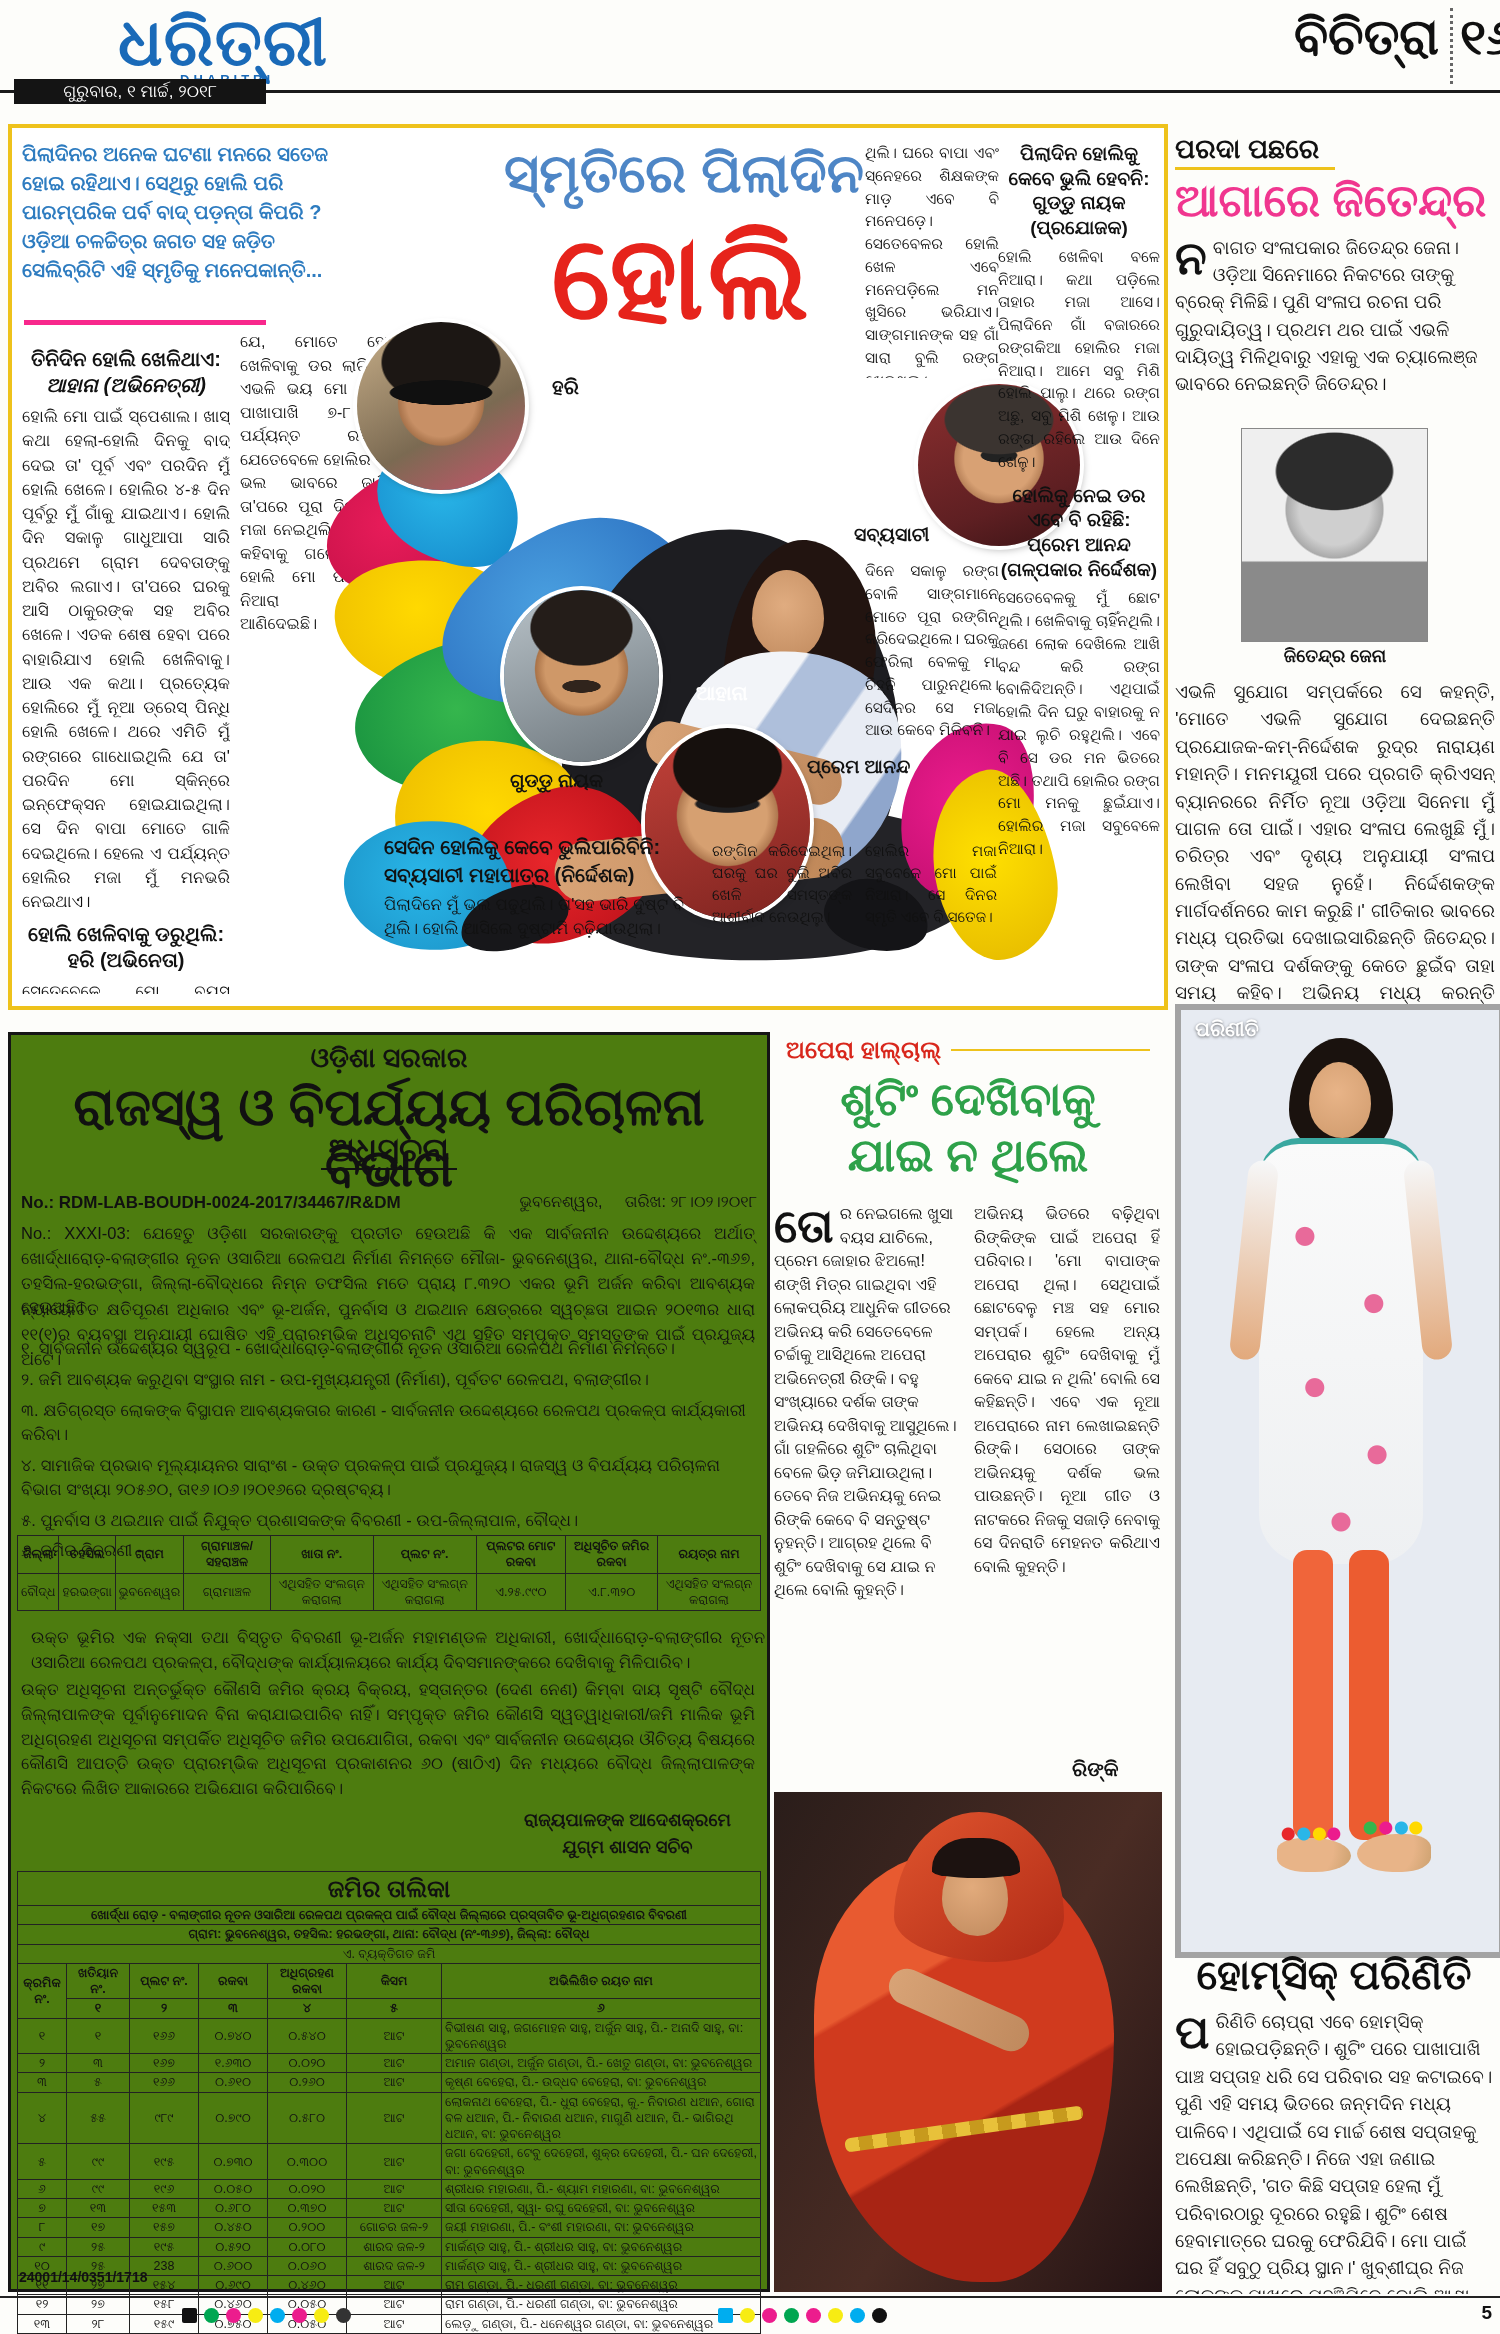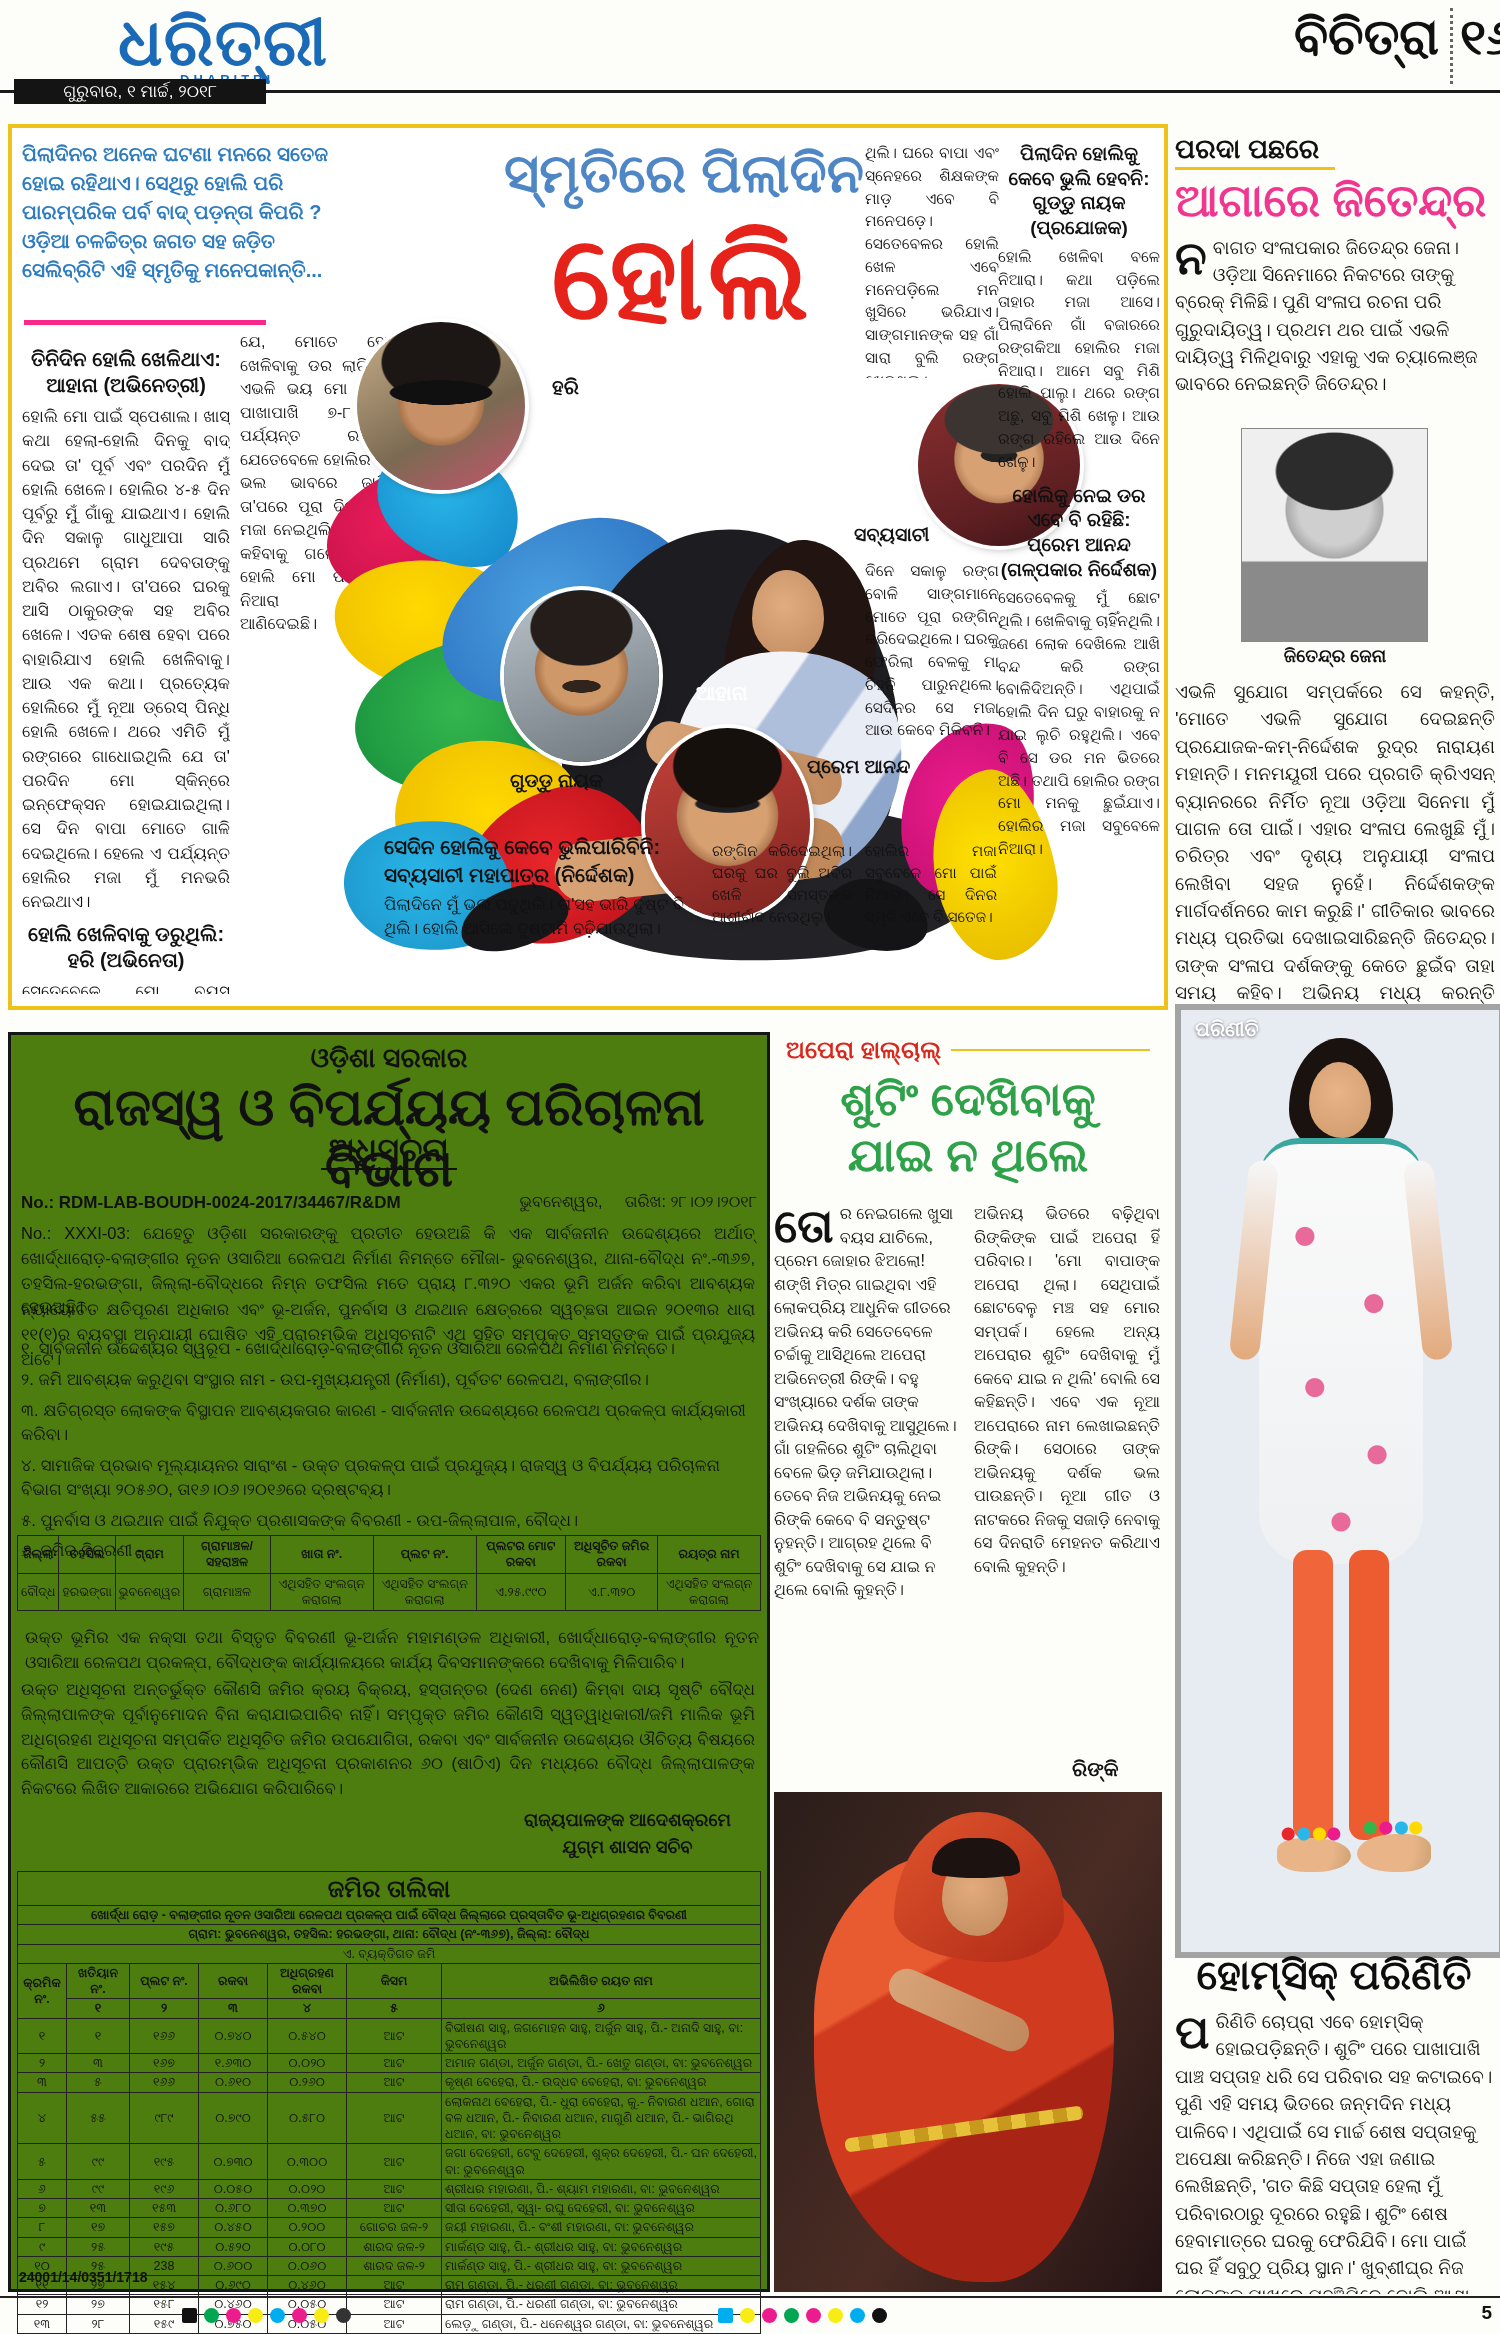--- a/index.html
+++ b/index.html
@@ -98,21 +98,21 @@
 
   <div id="feature" class="abs" style="left:8px;top:124px;width:1152px;height:878px;">
     <div class="abs intro" style="left:10px;top:12px;width:334px;">ପିଲାଦିନର ଅନେକ ଘଟଣା ମନରେ ସତେଜ ହୋଇ ରହିଥାଏ। ସେଥିରୁ ହୋଲି ପରି ପାରମ୍ପରିକ ପର୍ବ ବାଦ୍ ପଡ଼ନ୍ତା କିପରି ? ଓଡ଼ିଆ ଚଳଚ୍ଚିତ୍ର ଜଗତ ସହ ଜଡ଼ିତ ସେଲିବ୍ରିଟି ଏହି ସ୍ମୃତିକୁ ମନେପକାନ୍ତି...</div>
     <div class="abs pinkrule" style="left:12px;top:192px;width:242px;height:5px;"></div>
 
     <div class="abs h-blue" style="left:432px;top:14px;width:480px;text-align:center;">ସ୍ମୃତିରେ ପିଲାଦିନ</div>
     <div class="abs h-red" style="left:455px;top:92px;width:430px;text-align:center;">ହୋଲି</div>
 
     <div class="abs oh" style="left:10px;top:218px;width:208px;height:648px;">
       <div class="subhead">ତିନିଦିନ ହୋଲି ଖେଳିଥାଏ:</div>
-      <div class="subhead" style="margin-bottom:6px;">ଆହାନା (ଅଭିନେତ୍ରୀ)</div>
+      <div class="subhead" style="margin-bottom:6px;font-style:italic;">ଆହାନା (ଅଭିନେତ୍ରୀ)</div>
       <div class="body-txt">ହୋଲି ମୋ ପାଇଁ ସ୍ପେଶାଲ। ଖାସ୍ କଥା ହେଲା-ହୋଲି ଦିନକୁ ବାଦ୍ ଦେଇ ତା' ପୂର୍ବ ଏବଂ ପରଦିନ ମୁଁ ହୋଲି ଖେଳେ। ହୋଲିର ୪-୫ ଦିନ ପୂର୍ବରୁ ମୁଁ ଗାଁକୁ ଯାଇଥାଏ। ହୋଲି ଦିନ ସକାଳୁ ଗାଧୁଆପା ସାରି ପ୍ରଥମେ ଗ୍ରାମ ଦେବତାଙ୍କୁ ଅବିର ଲଗାଏ। ତା'ପରେ ଘରକୁ ଆସି ଠାକୁରଙ୍କ ସହ ଅବିର ଖେଳେ। ଏତକ ଶେଷ ହେବା ପରେ ବାହାରିଯାଏ ହୋଲି ଖେଳିବାକୁ। ଆଉ ଏକ କଥା। ପ୍ରତ୍ୟେକ ହୋଲିରେ ମୁଁ ନୂଆ ଡ୍ରେସ୍ ପିନ୍ଧି ହୋଲି ଖେଳେ। ଥରେ ଏମିତି ମୁଁ ରଙ୍ଗରେ ଗାଧୋଇଥିଲି ଯେ ତା' ପରଦିନ ମୋ ସ୍କିନ୍‌ରେ ଇନ୍‌ଫେକ୍ସନ ହୋଇଯାଇଥିଲା। ସେ ଦିନ ବାପା ମୋତେ ଗାଳି ଦେଇଥିଲେ। ହେଲେ ଏ ପର୍ଯ୍ୟନ୍ତ ହୋଲିର ମଜା ମୁଁ ମନଭରି ନେଇଥାଏ।</div>
       <div class="subhead" style="margin-top:8px;">ହୋଲି ଖେଳିବାକୁ ଡରୁଥିଲି:</div>
       <div class="subhead" style="margin-bottom:6px;">ହରି (ଅଭିନେତା)</div>
       <div class="body-txt">ସେତେବେଳେ ମୋ ବୟସ ହୋଇଥିବ ମାତ୍ର ୬ କି ୭ ବର୍ଷ। ଆମ ଗାଁରେ ସବୁ ଲୋକ ଏକାଠି ହୋଇ ହୋଲି ଖେଳୁଥିଲେ। ମୋତେ କିନ୍ତୁ ରଙ୍ଗ ଦେଖିଲେ ଡର ଲାଗୁଥିଲା। ଦିନେ ପଡ଼ିଶା ଘରର ଲୋକ ମୋତେ ଏମିତି ରଙ୍ଗ ବାଡ଼େଇଥିଲେ। ଏହାଦେଖି ମୋ ମନରେ ଏମିତି ଭୟ ଆସିଯାଇଥିଲା</div>
     </div>
 
     <div class="abs oh body-txt" style="left:228px;top:202px;width:162px;height:500px;font-size:16px;">ଯେ, ମୋତେ ହୋଲି ଖେଳିବାକୁ ଡର ଲାଗିଥିଲା। ଏଭଳି ଭୟ ମୋ ମନରେ ପାଖାପାଖି ୭-୮ ବର୍ଷ ପର୍ଯ୍ୟନ୍ତ ରହିଥିଲା। ଯେତେବେଳେ ହୋଲିର ମଜା ଭଲ ଭାବରେ ଜାଣିଲି ତା'ପରେ ପୂରା ଦିନ ଏହାର ମଜା ନେଇଥିଲି। ସତ କଥା କହିବାକୁ ଗଲେ ପ୍ରତିଟି ହୋଲି ମୋ ପାଇଁ ଏକ ନିଆରା ଅନୁଭୂତି ଆଣିଦେଇଛି।</div>
 
     <div class="abs" style="left:332px;top:282px;width:680px;height:556px;">
       <div class="abs splash" style="left:-20px;top:60px;width:170px;height:120px;background:radial-gradient(circle at 40% 40%,#e81c5a,#c00f44);transform:rotate(-18deg);"></div>
@@ -215,21 +215,21 @@
               <td>ଗ୍ରାମାଞ୍ଚଳ</td>
               <td>ଏଥିସହିତ ସଂଲଗ୍ନ କରାଗଲା</td>
               <td>ଏଥିସହିତ ସଂଲଗ୍ନ କରାଗଲା</td>
               <td>ଏ.୨୫.୯୯୦</td>
               <td>ଏ.୮.୩୨୦</td>
               <td>ଏଥିସହିତ ସଂଲଗ୍ନ କରାଗଲା</td>
             </tr>
           </tbody>
       </table>
     </div>
-    <div class="abs notice-txt" style="left:14px;top:590px;width:734px;">ଉକ୍ତ ଭୂମିର ଏକ ନକ୍ସା ତଥା ବିସ୍ତୃତ ବିବରଣୀ ଭୂ-ଅର୍ଜନ ମହାମଣ୍ଡଳ ଅଧିକାରୀ, ଖୋର୍ଦ୍ଧାରୋଡ଼-ବଲାଙ୍ଗୀର ନୂତନ ଓସାରିଆ ରେଳପଥ ପ୍ରକଳ୍ପ, ବୌଦ୍ଧଙ୍କ କାର୍ଯ୍ୟାଳୟରେ କାର୍ଯ୍ୟ ଦିବସମାନଙ୍କରେ ଦେଖିବାକୁ ମିଳିପାରିବ।</div>
+    <div class="abs notice-txt" style="left:20px;top:590px;width:734px;">ଉକ୍ତ ଭୂମିର ଏକ ନକ୍ସା ତଥା ବିସ୍ତୃତ ବିବରଣୀ ଭୂ-ଅର୍ଜନ ମହାମଣ୍ଡଳ ଅଧିକାରୀ, ଖୋର୍ଦ୍ଧାରୋଡ଼-ବଲାଙ୍ଗୀର ନୂତନ ଓସାରିଆ ରେଳପଥ ପ୍ରକଳ୍ପ, ବୌଦ୍ଧଙ୍କ କାର୍ଯ୍ୟାଳୟରେ କାର୍ଯ୍ୟ ଦିବସମାନଙ୍କରେ ଦେଖିବାକୁ ମିଳିପାରିବ।</div>
     <div class="abs notice-txt" style="left:10px;top:642px;width:734px;">ଉକ୍ତ ଅଧିସୂଚନା ଅନ୍ତର୍ଭୁକ୍ତ କୌଣସି ଜମିର କ୍ରୟ ବିକ୍ରୟ, ହସ୍ତାନ୍ତର (ଦେଣ ନେଣ) କିମ୍ବା ଦାୟ ସୃଷ୍ଟି ବୌଦ୍ଧ ଜିଲ୍ଲାପାଳଙ୍କ ପୂର୍ବାନୁମୋଦନ ବିନା କରାଯାଇପାରିବ ନାହିଁ। ସମ୍ପୃକ୍ତ ଜମିର କୌଣସି ସ୍ୱତ୍ୱାଧିକାରୀ/ଜମି ମାଲିକ ଭୂମି ଅଧିଗ୍ରହଣ ଅଧିସୂଚନା ସମ୍ପର୍କିତ ଅଧିସୂଚିତ ଜମିର ଉପଯୋଗିତା, ରକବା ଏବଂ ସାର୍ବଜନୀନ ଉଦ୍ଦେଶ୍ୟର ଔଚିତ୍ୟ ବିଷୟରେ କୌଣସି ଆପତ୍ତି ଉକ୍ତ ପ୍ରାରମ୍ଭିକ ଅଧିସୂଚନା ପ୍ରକାଶନର ୬୦ (ଷାଠିଏ) ଦିନ ମଧ୍ୟରେ ବୌଦ୍ଧ ଜିଲ୍ଲାପାଳଙ୍କ ନିକଟରେ ଲିଖିତ ଆକାରରେ ଅଭିଯୋଗ କରିପାରିବେ।</div>
     <div class="abs b" style="right:36px;top:772px;text-align:center;font-size:18px;line-height:1.5;">
       <div>ରାଜ୍ୟପାଳଙ୍କ ଆଦେଶକ୍ରମେ</div>
       <div>ଯୁଗ୍ମ ଶାସନ ସଚିବ</div>
     </div>
 
     <div class="abs" style="left:6px;top:836px;width:744px;">
       <table id="land-table">
         <thead>
           <tr>

